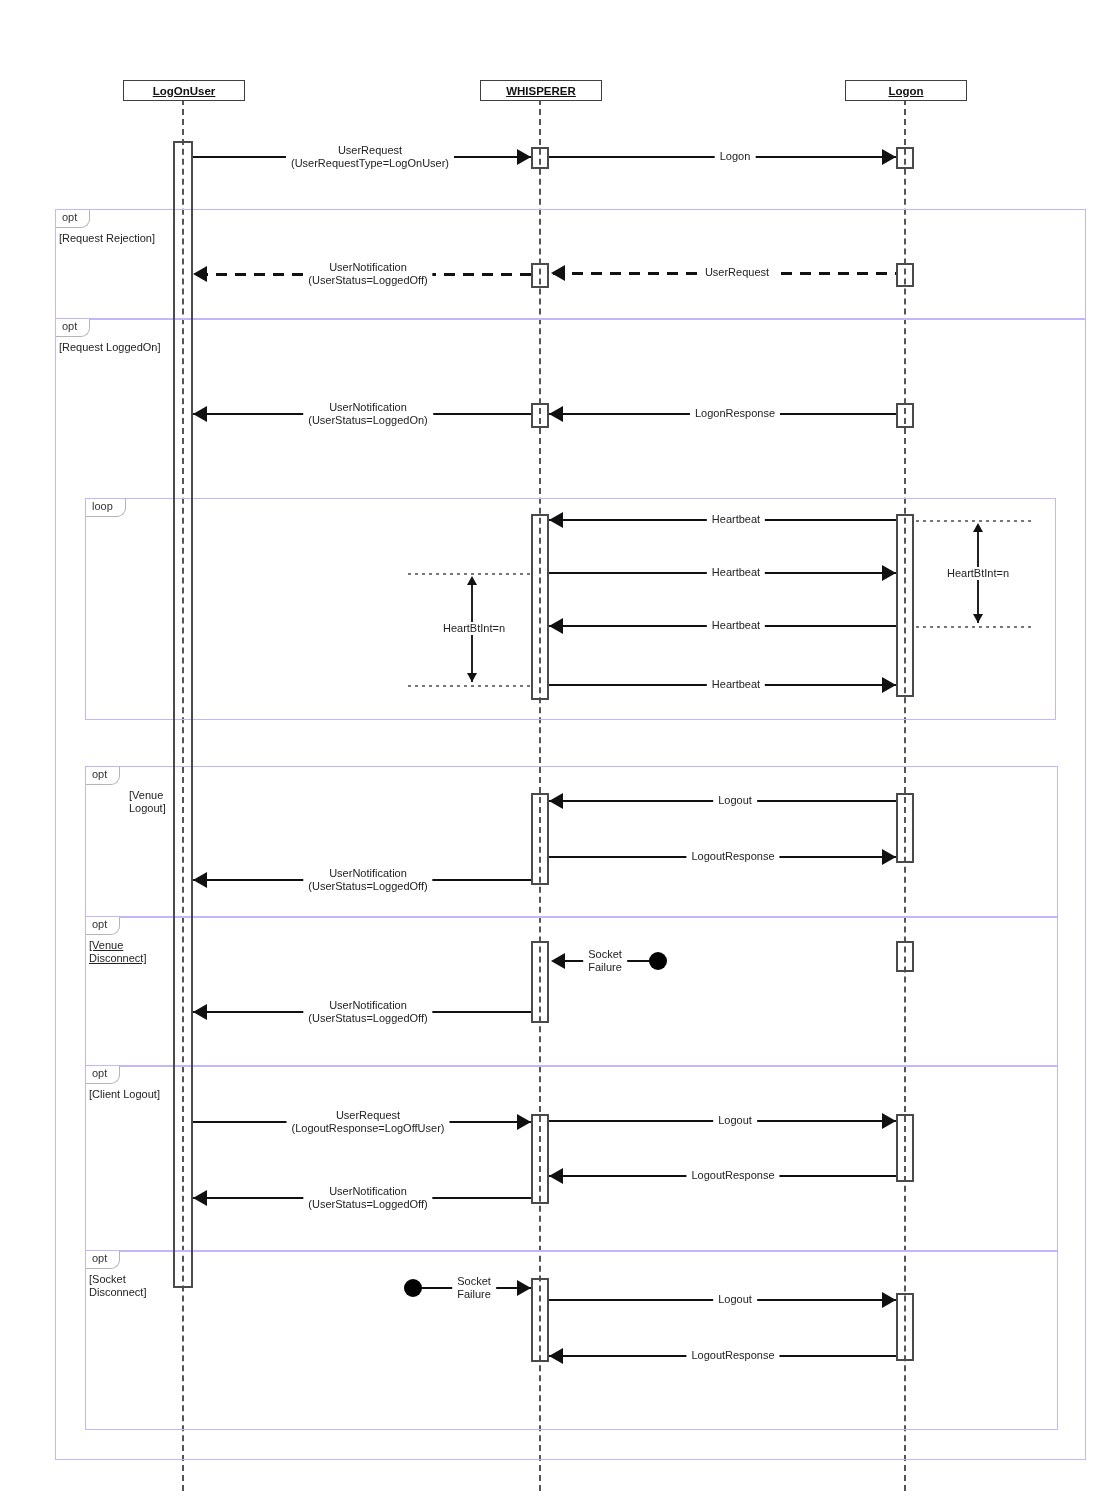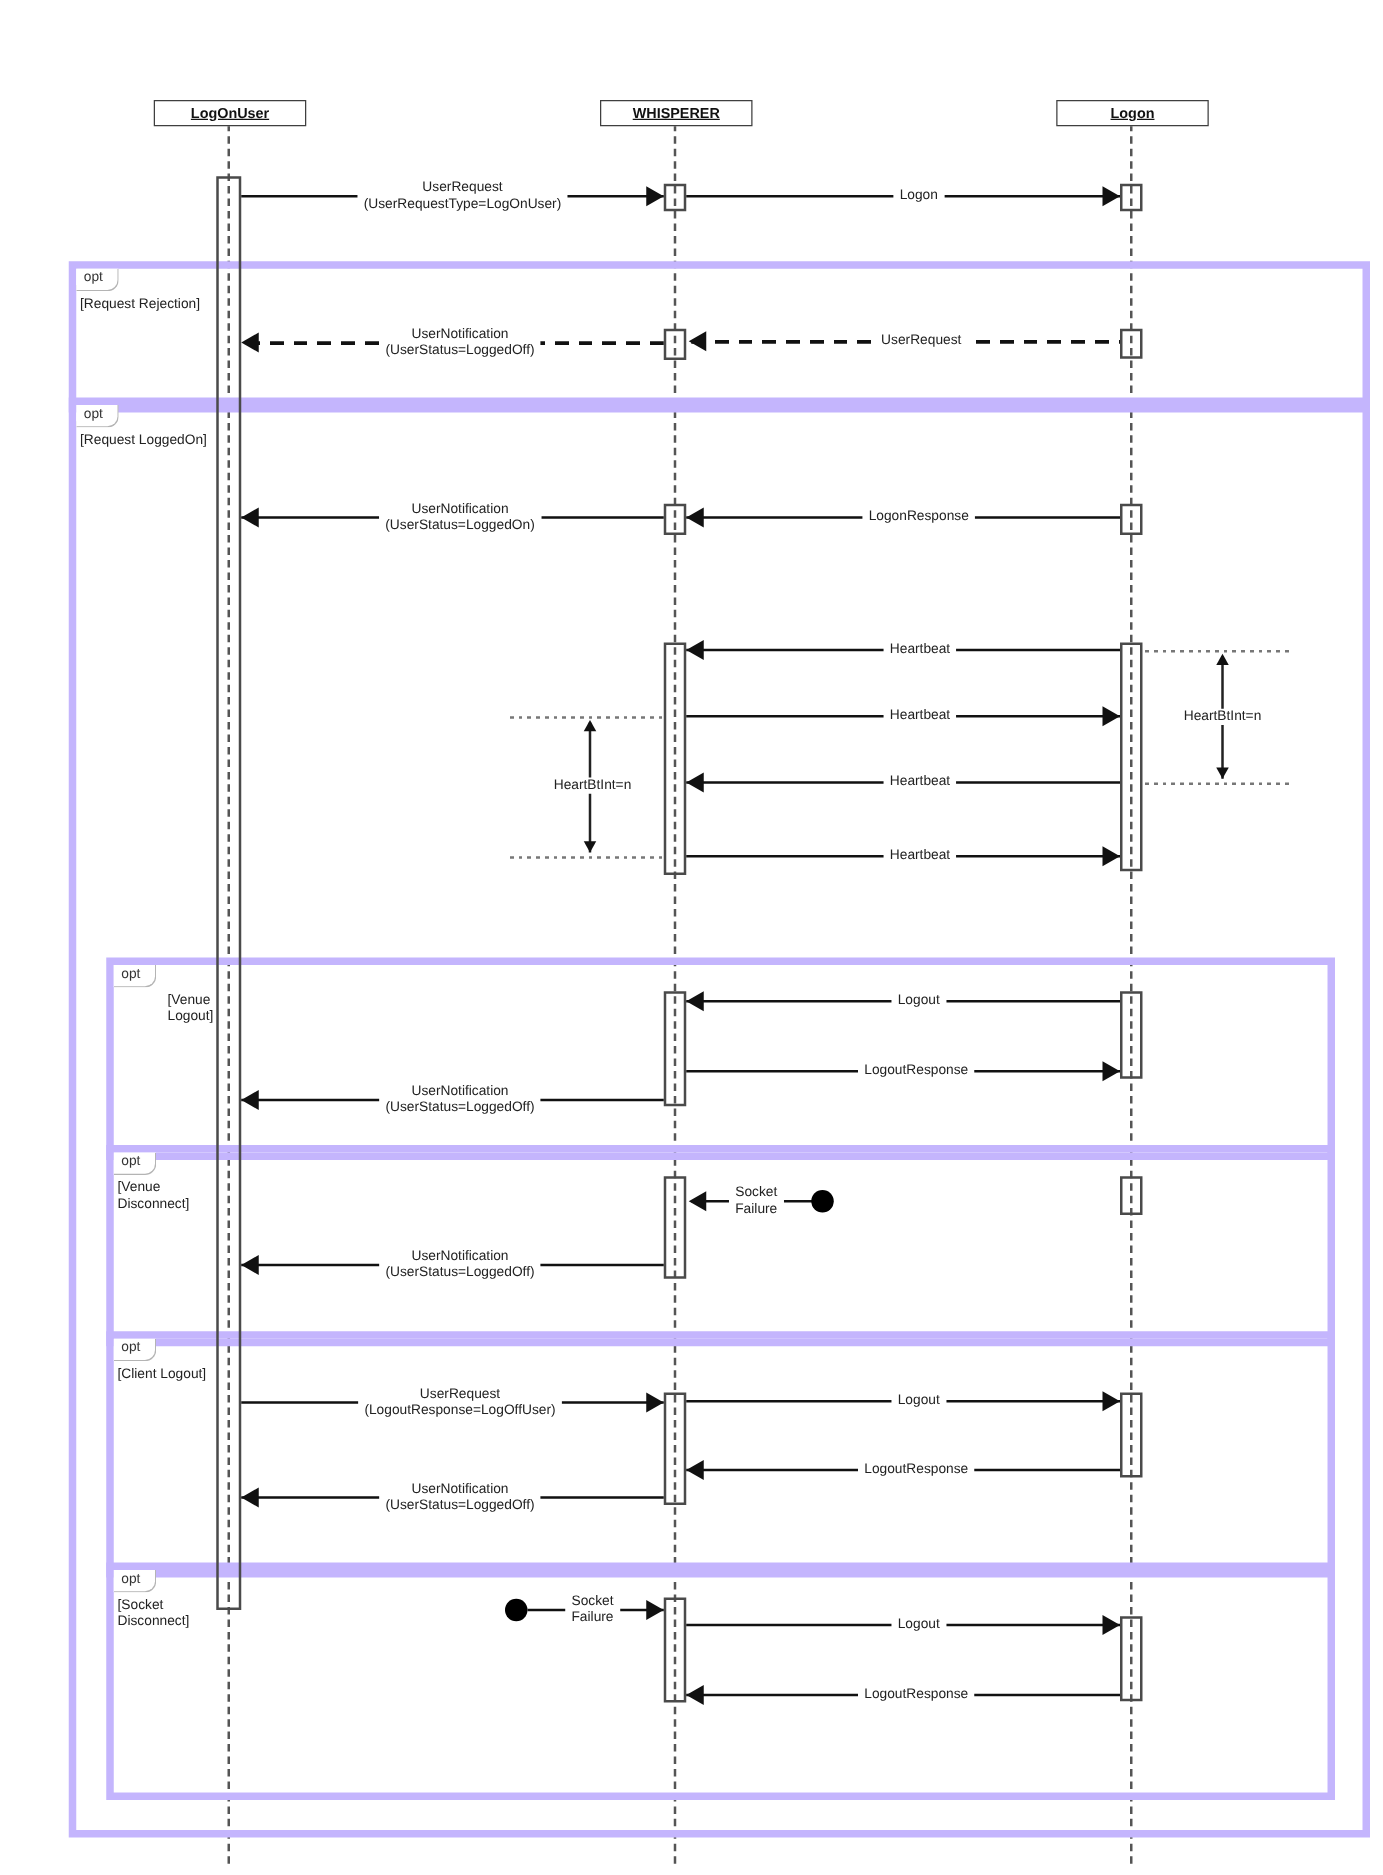--- a/index.html
+++ b/index.html
@@ -6,21 +6,21 @@
   #canvas{
     position:relative;width:1106px;height:1500px;background:#fff;overflow:hidden;
     font-family:"Liberation Sans", sans-serif;color:#1a1a1a;
   }
   .lifeline{position:absolute;width:0;border-left:2px dashed #555;z-index:1;}
   .head-box{
     position:absolute;width:120px;height:19px;background:#fff;border:1px solid #3f3f3f;
     display:flex;align-items:center;justify-content:center;z-index:6;
     font-size:11.5px;font-weight:bold;text-decoration:underline;color:#111;
   }
-  .fragment{position:absolute;border:6px solid #c4b5fd;background:transparent;z-index:2;}
+  .fragment{position:absolute;border:1px solid #c4b5fd;background:transparent;z-index:2;}
   .frag-tab{
     position:absolute;left:0;top:0;background:#fff;border-right:1px solid #b4b4b4;
     border-bottom:1px solid #b4b4b4;border-bottom-right-radius:9px;
     font-size:11px;color:#333;padding:1px 12px 3px 6px;z-index:3;line-height:13px;
   }
   .guard{position:absolute;left:3px;font-size:11px;color:#222;line-height:13px;z-index:3;}
   .activation{position:absolute;border:2px solid #4a4a4a;background:transparent;z-index:3;box-sizing:border-box;}
   .mline{position:absolute;height:2px;background:#111;z-index:4;}
   .mline.dashed{height:3px;background:repeating-linear-gradient(90deg,#111 0 11px,transparent 11px 19px);}
   .ah-r{position:absolute;width:0;height:0;border-top:8px solid transparent;border-bottom:8px solid transparent;border-left:14px solid #111;z-index:5;}
@@ -55,27 +55,30 @@
     </div>
 
   <div class="fragment" style="left:55px;top:209px;width:1029px;height:109px;">
     <div class="frag-tab">opt</div>
     <div class="guard" style="top:22px;width:150px;">[Request Rejection]</div>
   </div>
   <div class="fragment" style="left:55px;top:318px;width:1029px;height:1140px;">
     <div class="frag-tab">opt</div>
     <div class="guard" style="top:22px;width:150px;">[Request LoggedOn]</div>
   </div>
+  <div class="fragment" style="left:85px;top:498px;width:969px;height:220px;">
+    <div class="frag-tab">loop</div>
+  </div>
   <div class="fragment" style="left:85px;top:766px;width:971px;height:150px;">
     <div class="frag-tab">opt</div>
     <div class="guard" style="top:22px;width:52px;margin-left:40px;">[Venue Logout]</div>
   </div>
   <div class="fragment" style="left:85px;top:916px;width:971px;height:149px;">
     <div class="frag-tab">opt</div>
-    <div class="guard" style="top:22px;width:70px;">[Venue Disconnect]</div>
+    <div class="guard" style="top:22px;width:70px;text-decoration:underline;">[Venue Disconnect]</div>
   </div>
   <div class="fragment" style="left:85px;top:1065px;width:971px;height:185px;">
     <div class="frag-tab">opt</div>
     <div class="guard" style="top:22px;width:100px;">[Client Logout]</div>
   </div>
   <div class="fragment" style="left:85px;top:1250px;width:971px;height:178px;">
     <div class="frag-tab">opt</div>
     <div class="guard" style="top:22px;width:70px;">[Socket Disconnect]</div>
   </div>
 

